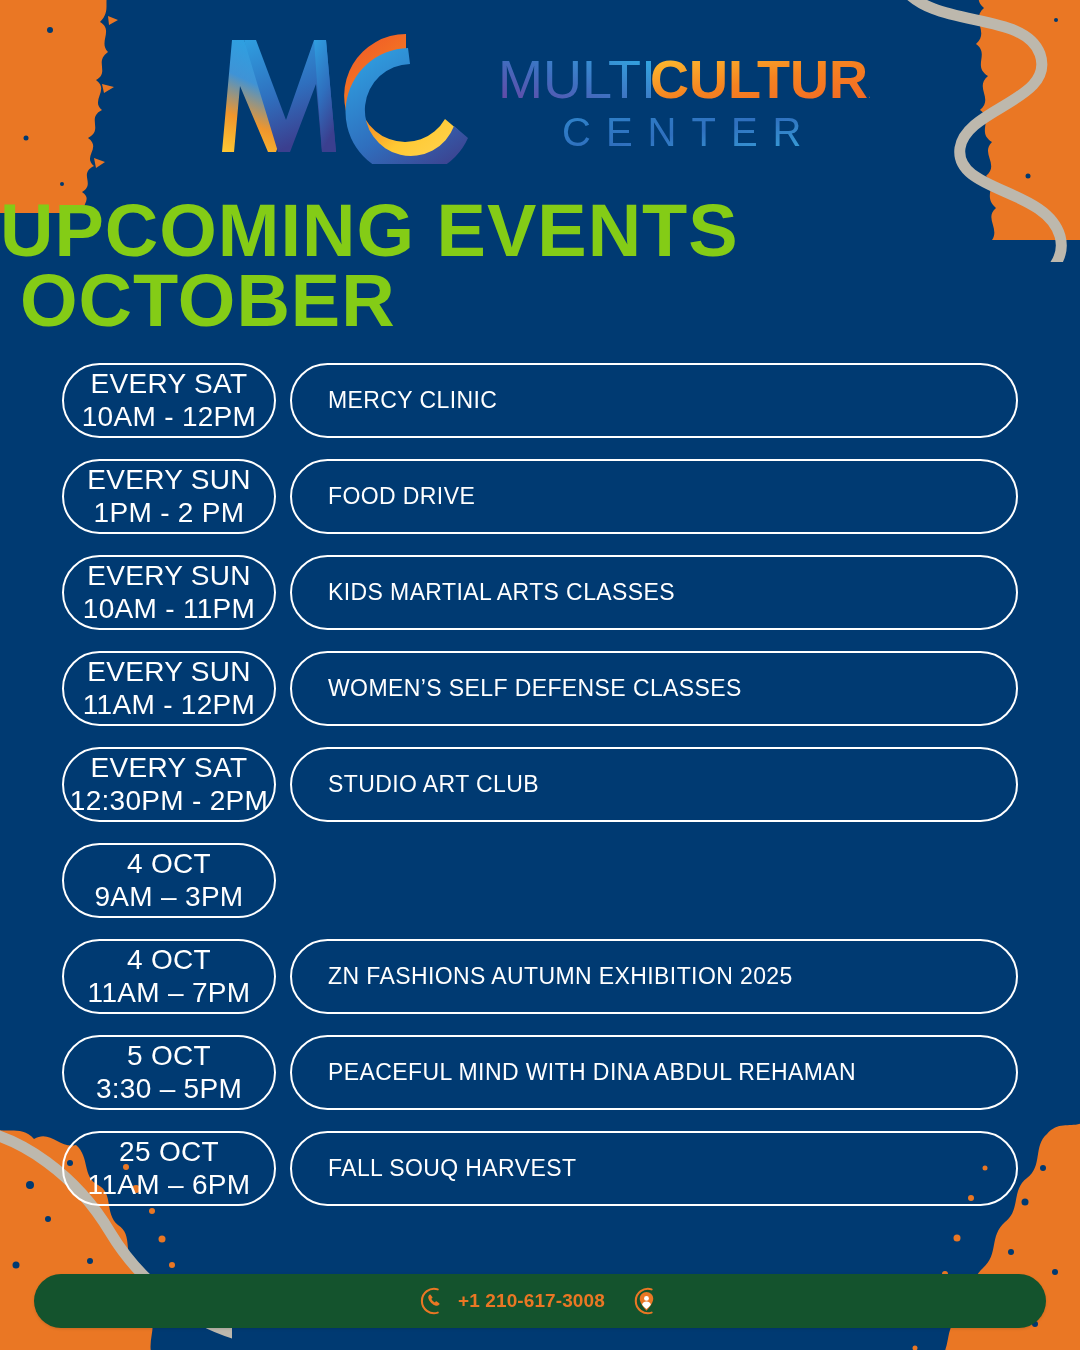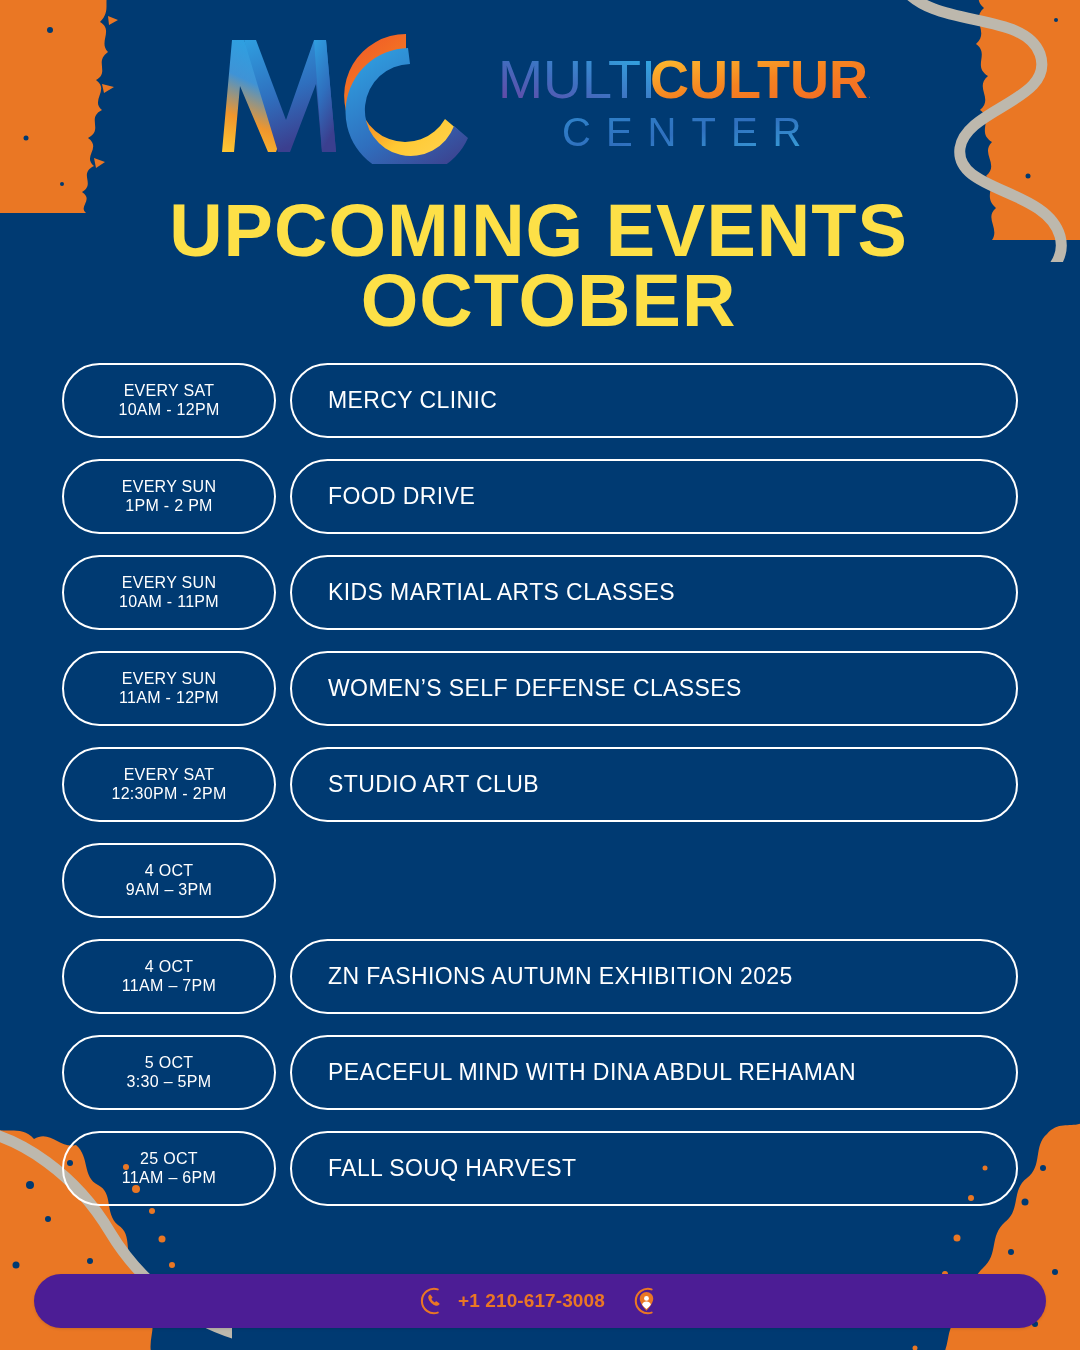--- a/index.html
+++ b/index.html
@@ -24,21 +24,21 @@
   
   .logo-wrap{
     position:absolute;left:0;right:0;top:24px;
     display:flex;justify-content:center;align-items:flex-end;
   }
   .logo-svg{display:block;}
 
   
   .headline{
     position:absolute;left:0;right:3px;top:196px;
-    text-align:center;color:#fde047;
+    color:#84cc16;
     font-weight:bold;
     font-size:74px;
     line-height:0.95;
     letter-spacing:1px;
     font-family:"Liberation Sans", sans-serif;
   }
   .headline .l2{display:block;padding-left:20px;}
 
   
   .events{
@@ -48,21 +48,21 @@
   .event-row{
     display:flex;align-items:stretch;gap:14px;height:75px;
   }
   .pill-date{
     flex:0 0 214px;
     border:2px solid #ffffff;
     border-radius:999px;
     display:flex;flex-direction:column;
     align-items:center;justify-content:center;
     color:#ffffff;
-    font-size:16px;
+    font-size:28px;
     line-height:1.16;
     letter-spacing:.3px;
     box-sizing:border-box;
   }
   .pill-date .d1,.pill-date .d2{display:block;white-space:nowrap;}
   .pill-title{
     flex:1 1 auto;
     border:2px solid #ffffff;
     border-radius:999px;
     display:flex;align-items:center;
@@ -71,21 +71,21 @@
     font-size:23px;
     letter-spacing:.4px;
     box-sizing:border-box;
     white-space:nowrap;
     overflow:hidden;
   }
 
   
   .footer{
     position:absolute;left:34px;right:34px;bottom:22px;height:54px;
-    background:#4c1d95;border-radius:999px;
+    background:#14532d;border-radius:999px;
     display:flex;align-items:center;justify-content:center;
     gap:26px;
     box-shadow:0 1px 3px rgba(0,0,0,.12);
   }
   .fitem{display:flex;align-items:center;gap:9px;}
   .fitem .ftxt{
     color:#ea7724;font-weight:bold;font-size:19px;letter-spacing:.1px;
     white-space:nowrap;
   }
   .ficon{width:30px;height:30px;flex:0 0 30px;display:block;}

